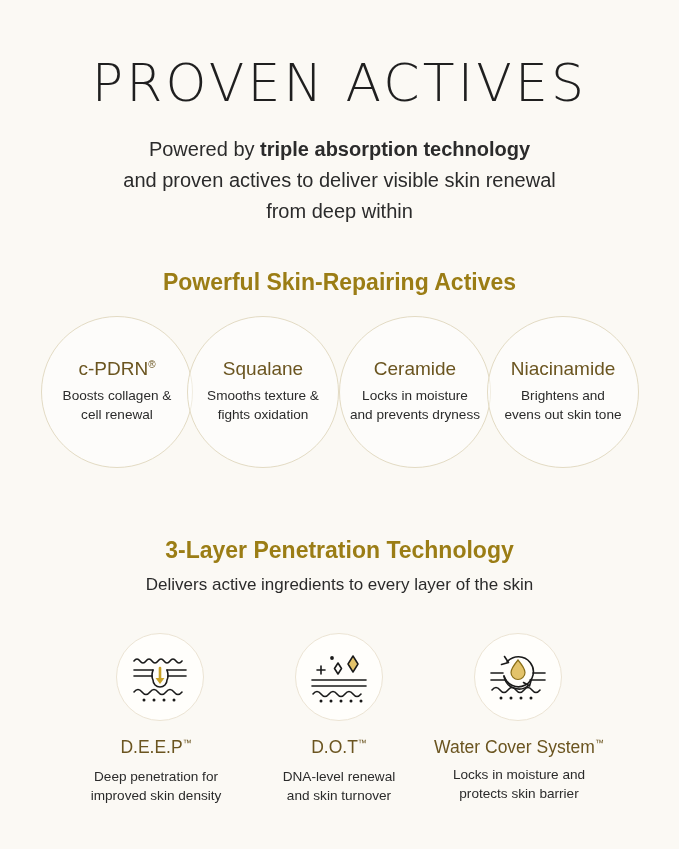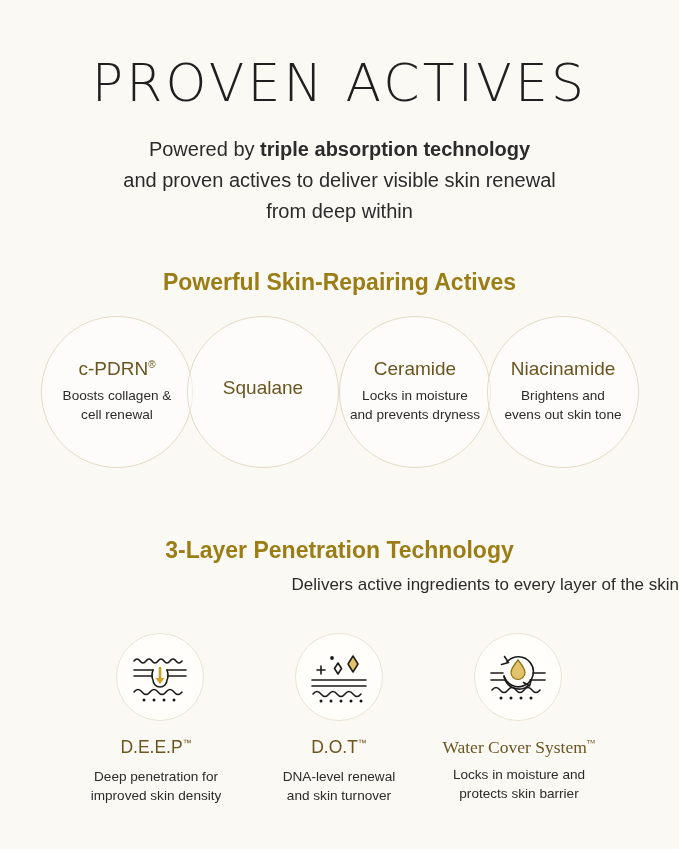--- a/index.html
+++ b/index.html
@@ -50,21 +50,21 @@
     margin: 0;
     line-height: 1;
   }
   .heading-actives {
     padding-top: 43px;
   }
   .heading-layers {
     padding-top: 0;
   }
   .section-sub {
-    text-align: right;
+    text-align: center;
     font-size: 17px;
     font-weight: 400;
     color: #2b2b2b;
     margin: 14px 0 0 0;
     line-height: 1;
   }
 
   
   .actives-row {
     position: relative;
@@ -144,21 +144,21 @@
     margin-top: 14px;
   }
   .label-block {
     position: absolute;
     top: 0;
     text-align: center;
   }
   .lb-0 { left: 56px;  width: 200px; }
   .lb-1 { left: 239px; width: 200px; }
   .lb-2 { left: 409px; width: 220px; }
-  .lb-2 .tech-name { margin-bottom: 9px; font-family: Liberation Serif, serif; }
+  .lb-2 .tech-name { margin-bottom: 9px; }
 
   .tech-name {
     font-size: 17.5px;
     font-weight: 400;
     color: #6b5520;
     line-height: 1;
     margin-bottom: 11px;
     white-space: nowrap;
   }
   .tech-name sup {
@@ -192,20 +192,24 @@
   <div class="active-circle ac-0">
     <div class="active-name"><span>c-PDRN</span><sup>®</sup></div>
     <div class="active-desc">
       <span>Boosts collagen &amp;</span><br>
       <span>cell renewal</span>
     </div>
   </div>
 
   <div class="active-circle ac-1">
     <div class="active-name"><span>Squalane</span><sup></sup></div>
+    <div class="active-desc">
+      <span>Smooths texture &amp;</span><br>
+      <span>fights oxidation</span>
+    </div>
   </div>
 
   <div class="active-circle ac-2">
     <div class="active-name"><span>Ceramide</span><sup></sup></div>
     <div class="active-desc">
       <span>Locks in moisture</span><br>
       <span>and prevents dryness</span>
     </div>
   </div>
 

